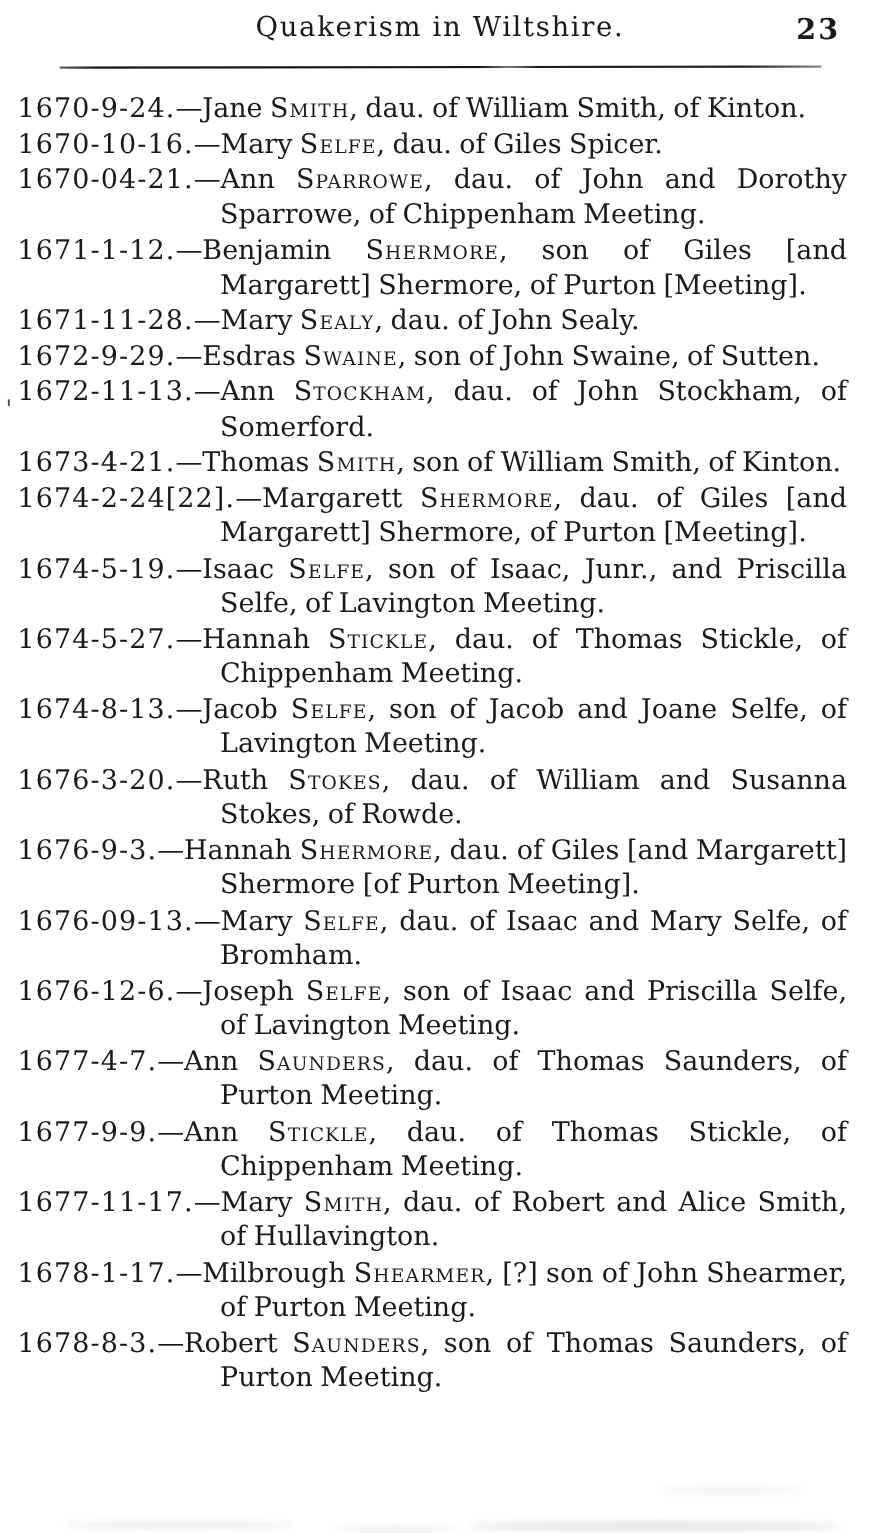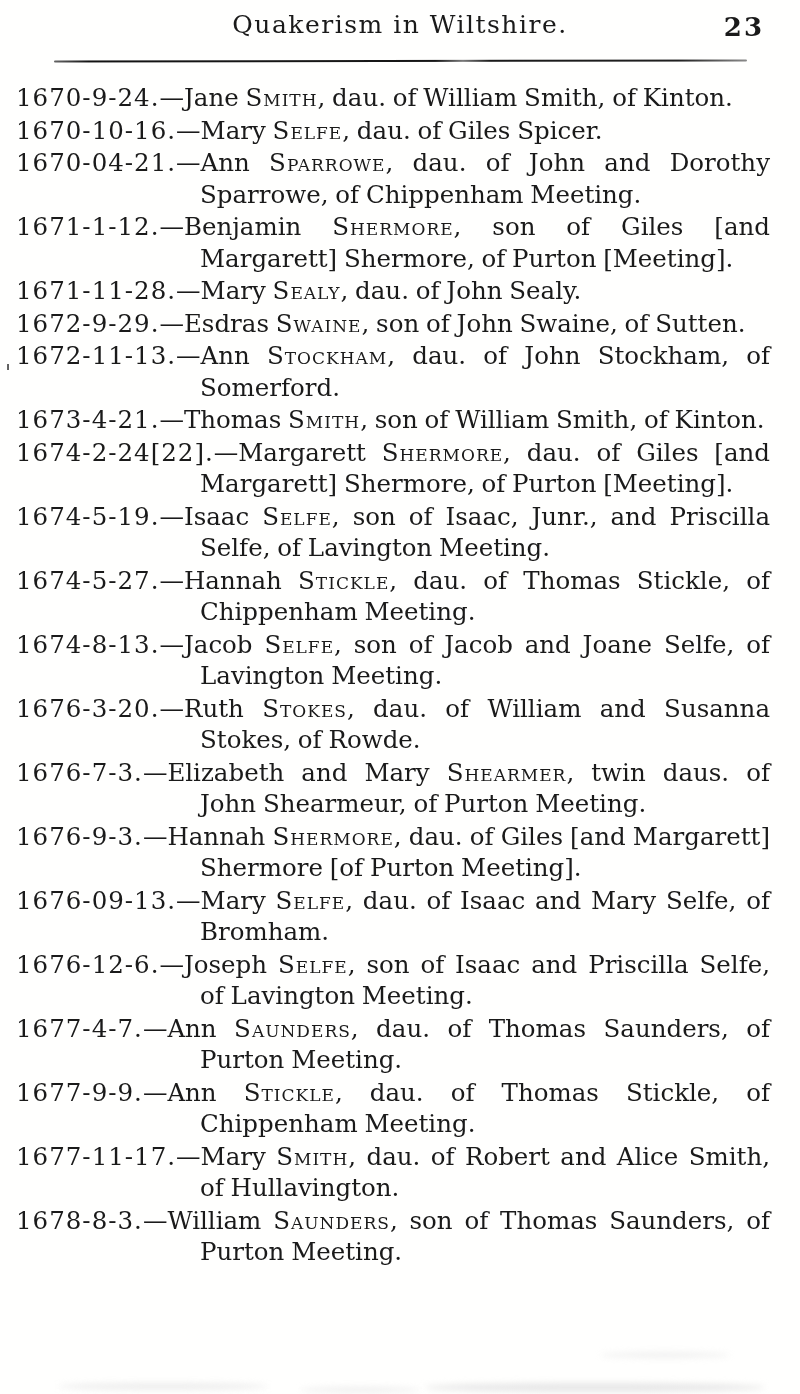--- a/index.html
+++ b/index.html
@@ -105,36 +105,36 @@
 
 
   <p class="entry"><span class="record-date">1674-5-19.</span><span>—</span><span>Isaac </span><span class="sc">Selfe</span><span>, son of Isaac, Junr., and Priscilla Selfe, of Lavington Meeting.</span></p>
 
   <p class="entry"><span class="record-date">1674-5-27.</span><span>—</span><span>Hannah </span><span class="sc">Stickle</span><span>, dau. of Thomas Stickle, of Chippenham Meeting.</span></p>
 
   <p class="entry"><span class="record-date">1674-8-13.</span><span>—</span><span>Jacob </span><span class="sc">Selfe</span><span>, son of Jacob and Joane Selfe, of Lavington Meeting.</span></p>
 
   <p class="entry"><span class="record-date">1676-3-20.</span><span>—</span><span>Ruth </span><span class="sc">Stokes</span><span>, dau. of William and Susanna Stokes, of Rowde.</span></p>
 
-  <p class="entry"><span class="record-date">1676-7-3.</span><span>—</span><span>Elizabeth and Mary </span><span class="sc">Shearmer</span><span>, twin daus. of John Shearmeur, of Purton Meeting.</span></p>
 
   <p class="entry"><span class="record-date">1676-9-3.</span><span>—</span><span>Hannah </span><span class="sc">Shermore</span><span>, dau. of Giles [and Margarett] Shermore [of Purton Meeting].</span></p>
 
   <p class="entry"><span class="record-date">1676-09-13.</span><span>—</span><span>Mary </span><span class="sc">Selfe</span><span>, dau. of Isaac and Mary Selfe, of Bromham.</span></p>
 
   <p class="entry"><span class="record-date">1676-12-6.</span><span>—</span><span>Joseph </span><span class="sc">Selfe</span><span>, son of Isaac and Priscilla Selfe, of Lavington Meeting.</span></p>
 
   <p class="entry"><span class="record-date">1677-4-7.</span><span>—</span><span>Ann </span><span class="sc">Saunders</span><span>, dau. of Thomas Saunders, of Purton Meeting.</span></p>
 
   <p class="entry"><span class="record-date">1677-9-9.</span><span>—</span><span>Ann </span><span class="sc">Stickle</span><span>, dau. of Thomas Stickle, of Chippenham Meeting.</span></p>
 
   <p class="entry"><span class="record-date">1677-11-17.</span><span>—</span><span>Mary </span><span class="sc">Smith</span><span>, dau. of Robert and Alice Smith, of Hullavington.</span></p>
 
+  <p class="entry"><span class="record-date">1678-1-17.</span><span>—</span><span>Milbrough </span><span class="sc">Shearmer</span><span>, [?] son of John Shearmer, of Purton Meeting.</span></p>
 
-  <p class="entry"><span class="record-date">1678-8-3.</span><span>—</span><span>William </span><span class="sc">Saunders</span><span>, son of Thomas Saunders, of Purton Meeting.</span></p>
+  <p class="entry"><span class="record-date">1678-8-3.</span><span>—</span><span>Robert </span><span class="sc">Saunders</span><span>, son of Thomas Saunders, of Purton Meeting.</span></p>
 </main>
 
   <span class="stray-mark">'</span>
 
   <div class="noise n1"></div>
   <div class="noise n2"></div>
   <div class="noise n3"></div>
   <div class="noise n4"></div>
 
 </div>

